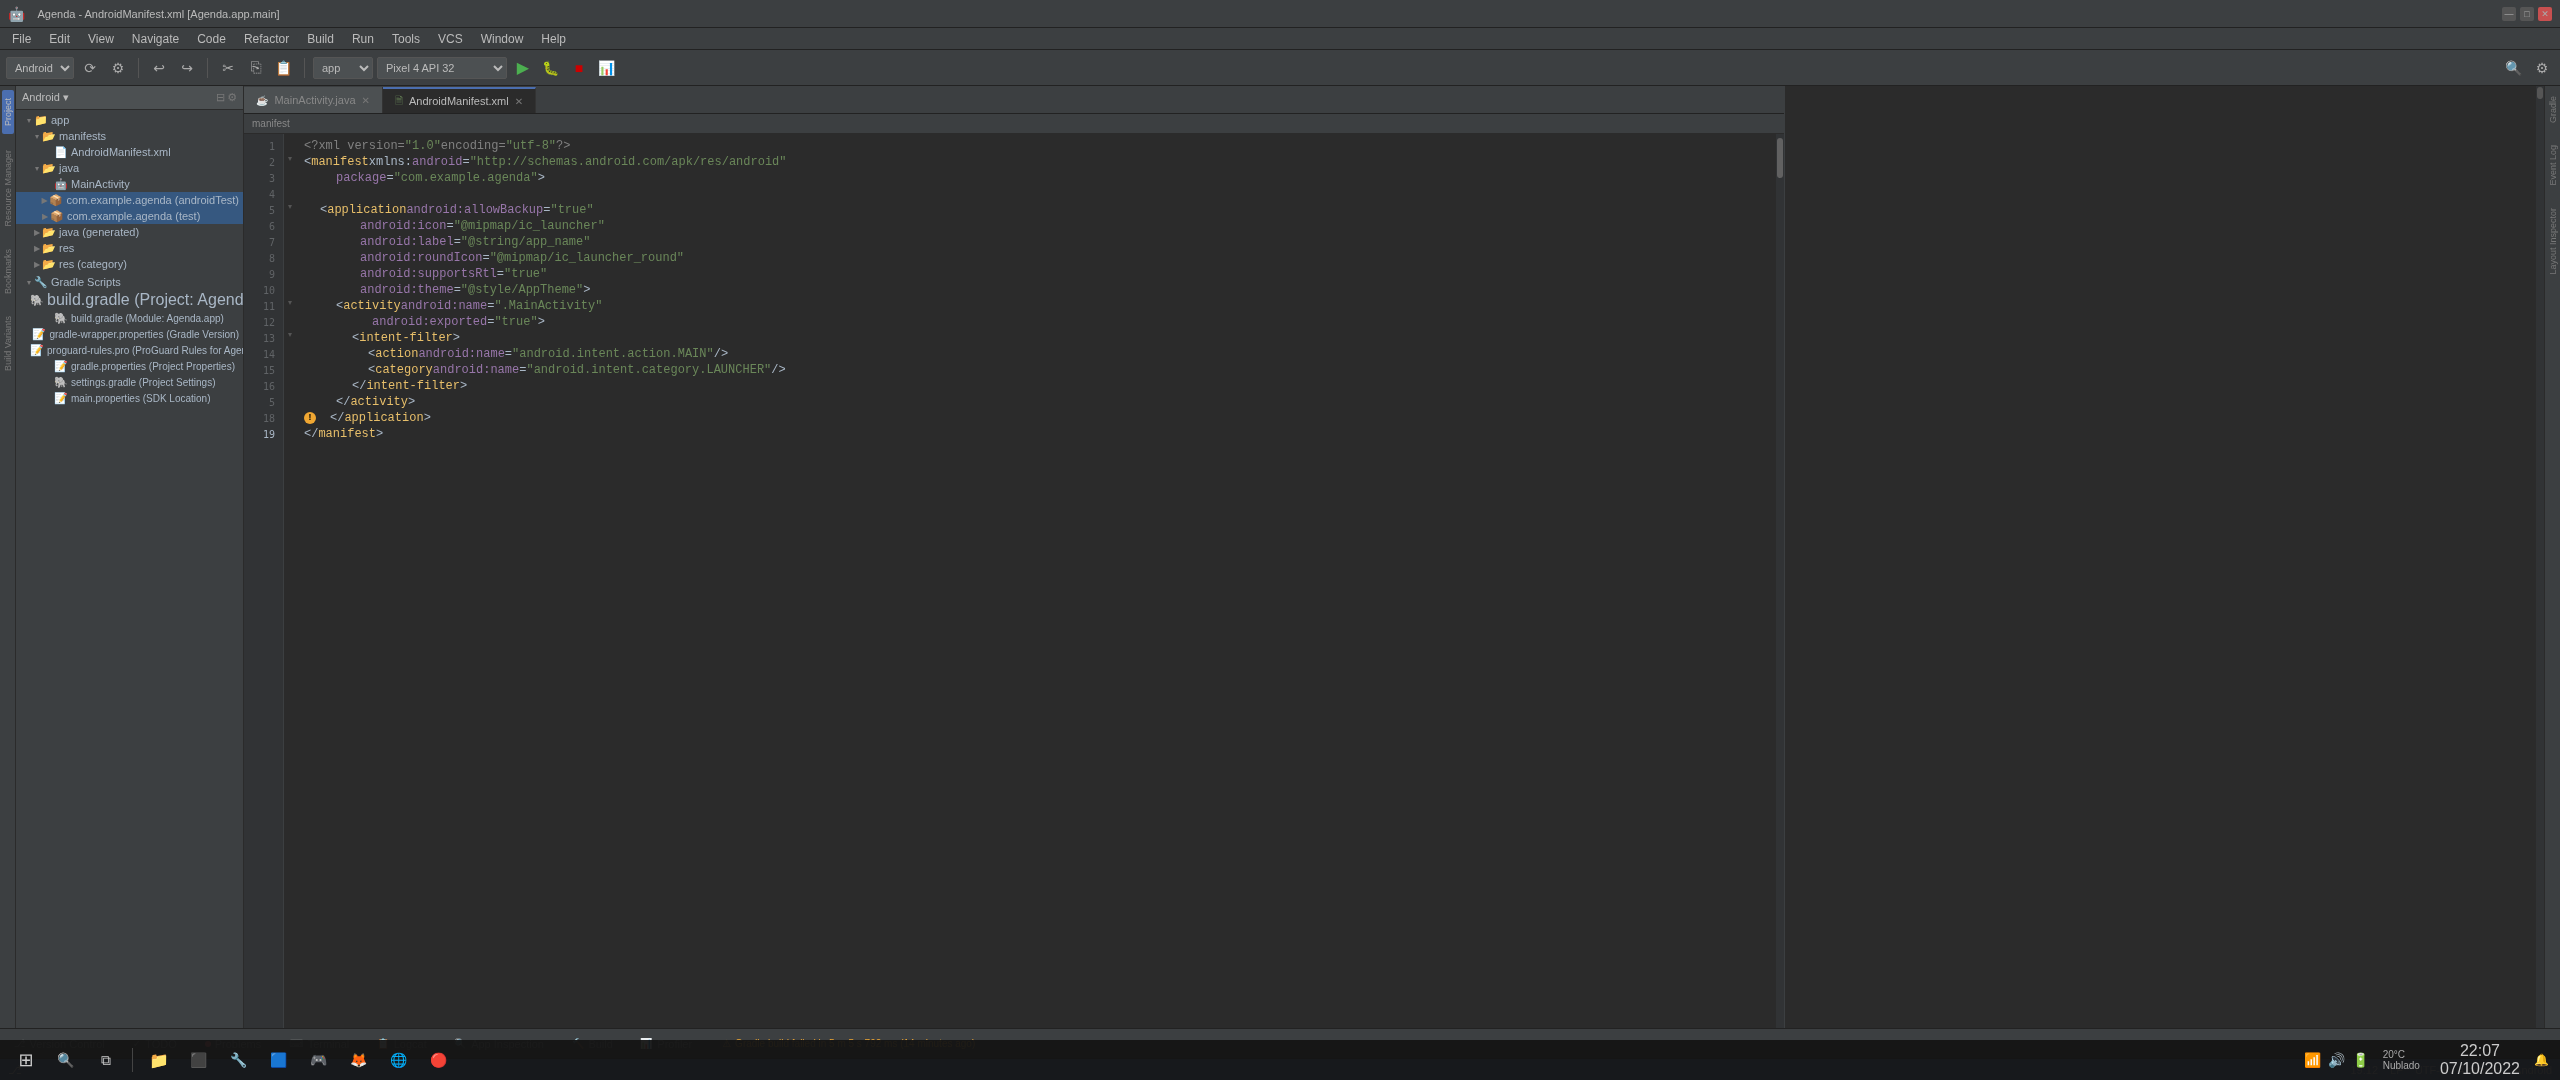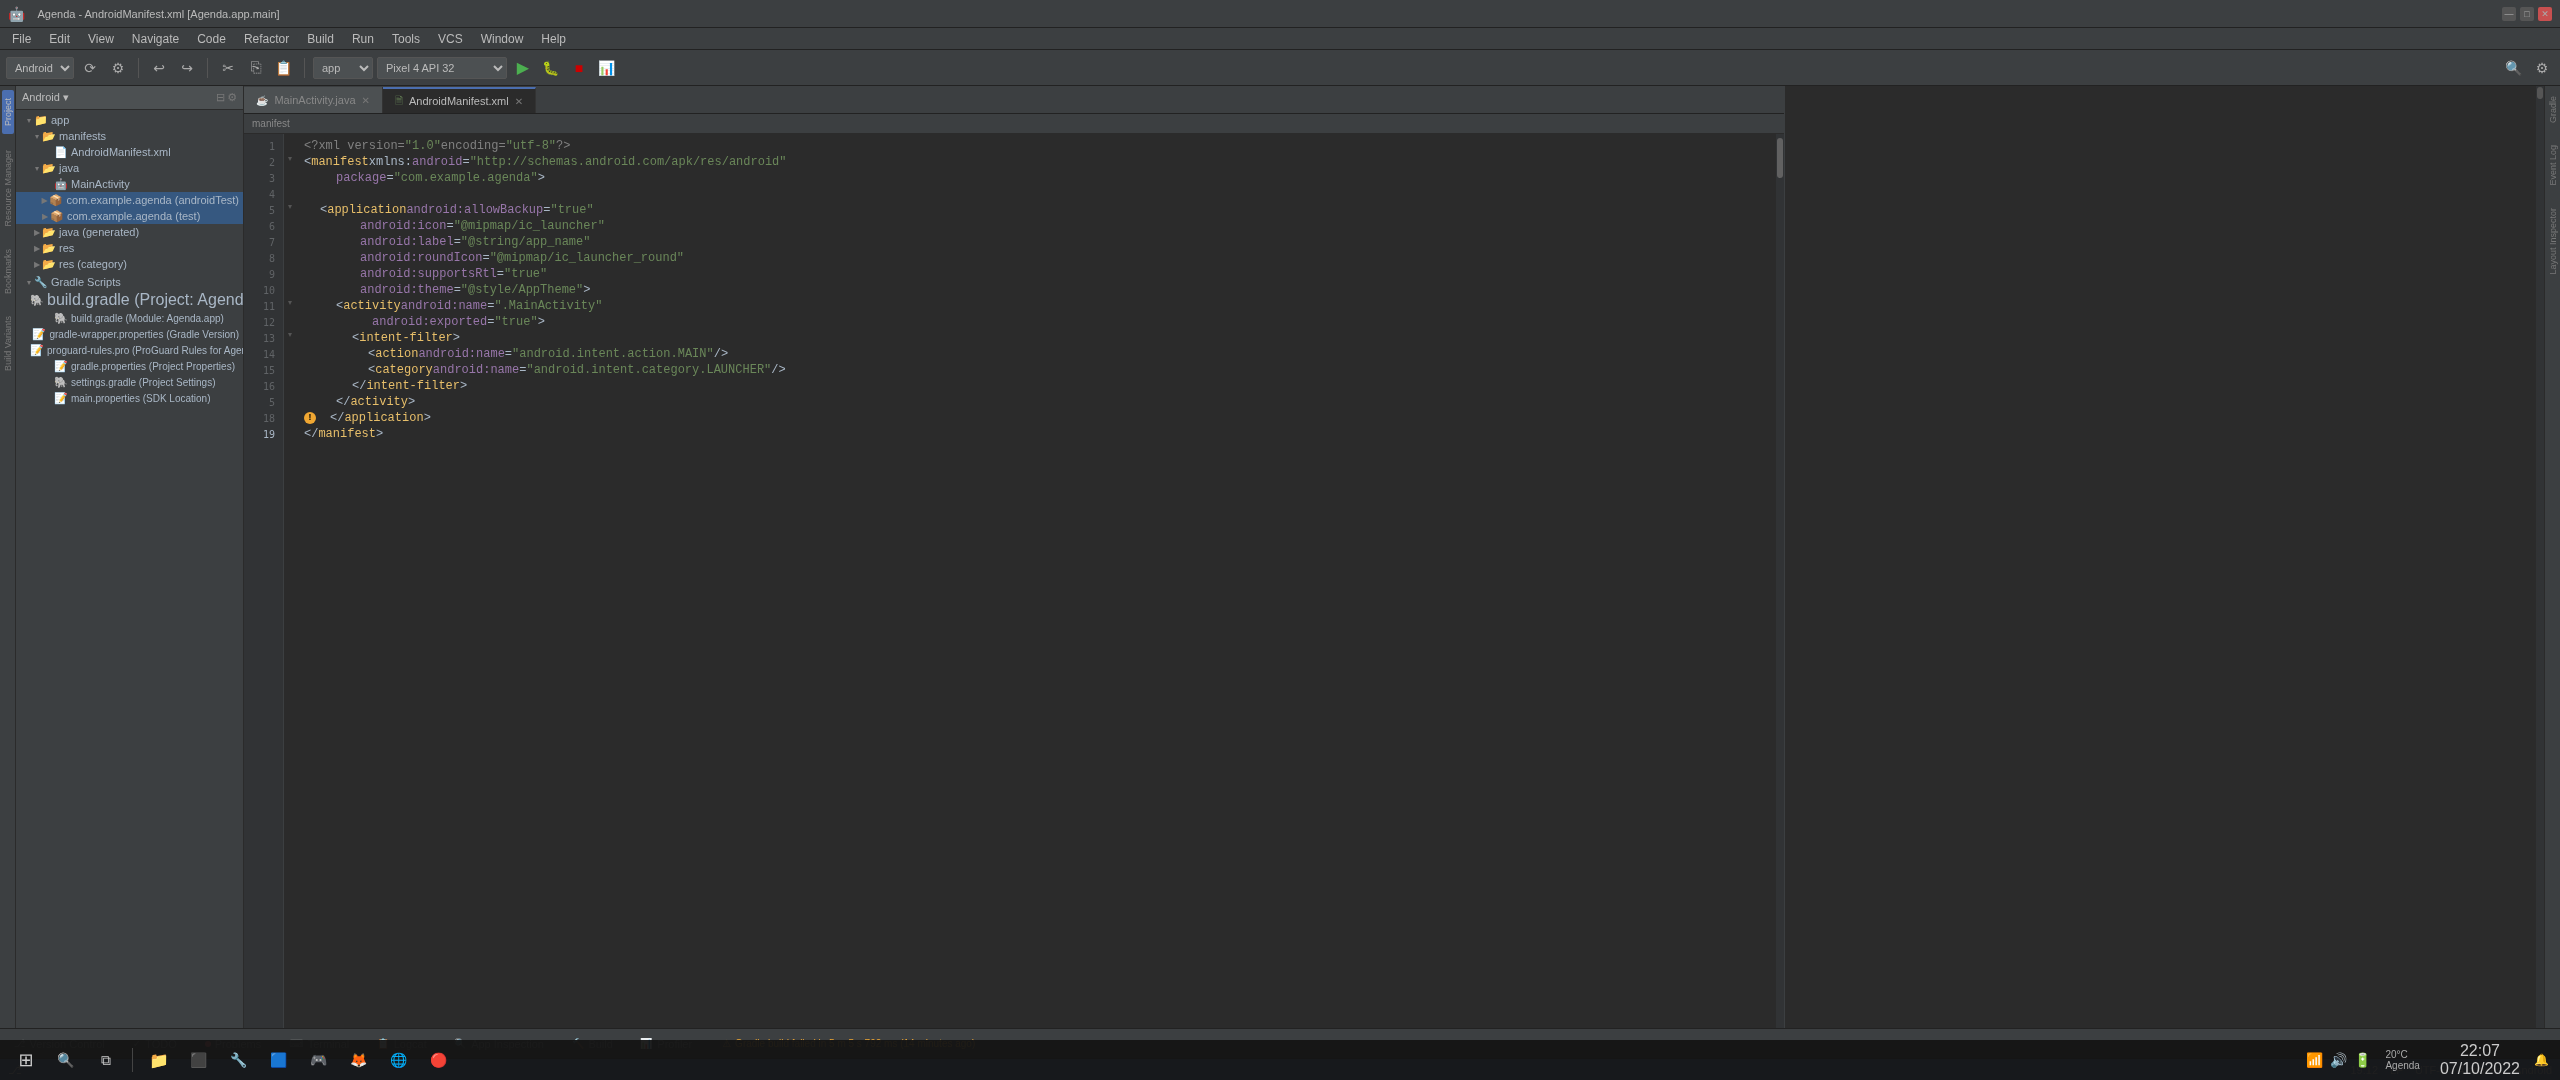--- a/index.html
+++ b/index.html
@@ -923,21 +923,21 @@
   <div class="taskbar-btn" style="font-size:14px;">🦊</div>
   <div class="taskbar-btn" style="font-size:14px;">🌐</div>
   <div class="taskbar-btn" style="font-size:14px;">🔴</div>
 
   <div style="margin-left:auto;display:flex;align-items:center;gap:4px;">
     <div class="notif-icon">📶</div>
     <div class="notif-icon">🔊</div>
     <div class="notif-icon">🔋</div>
     <div class="taskbar-weather">
       <div>20°C</div>
-      <div>Agenda</div>
+      <div>Nublado</div>
     </div>
     <div class="taskbar-clock">
       <div>22:07</div>
       <div>07/10/2022</div>
     </div>
     <div class="notif-icon" style="font-size:12px;">🔔</div>
   </div>
 </div>
 
 </body></html>

